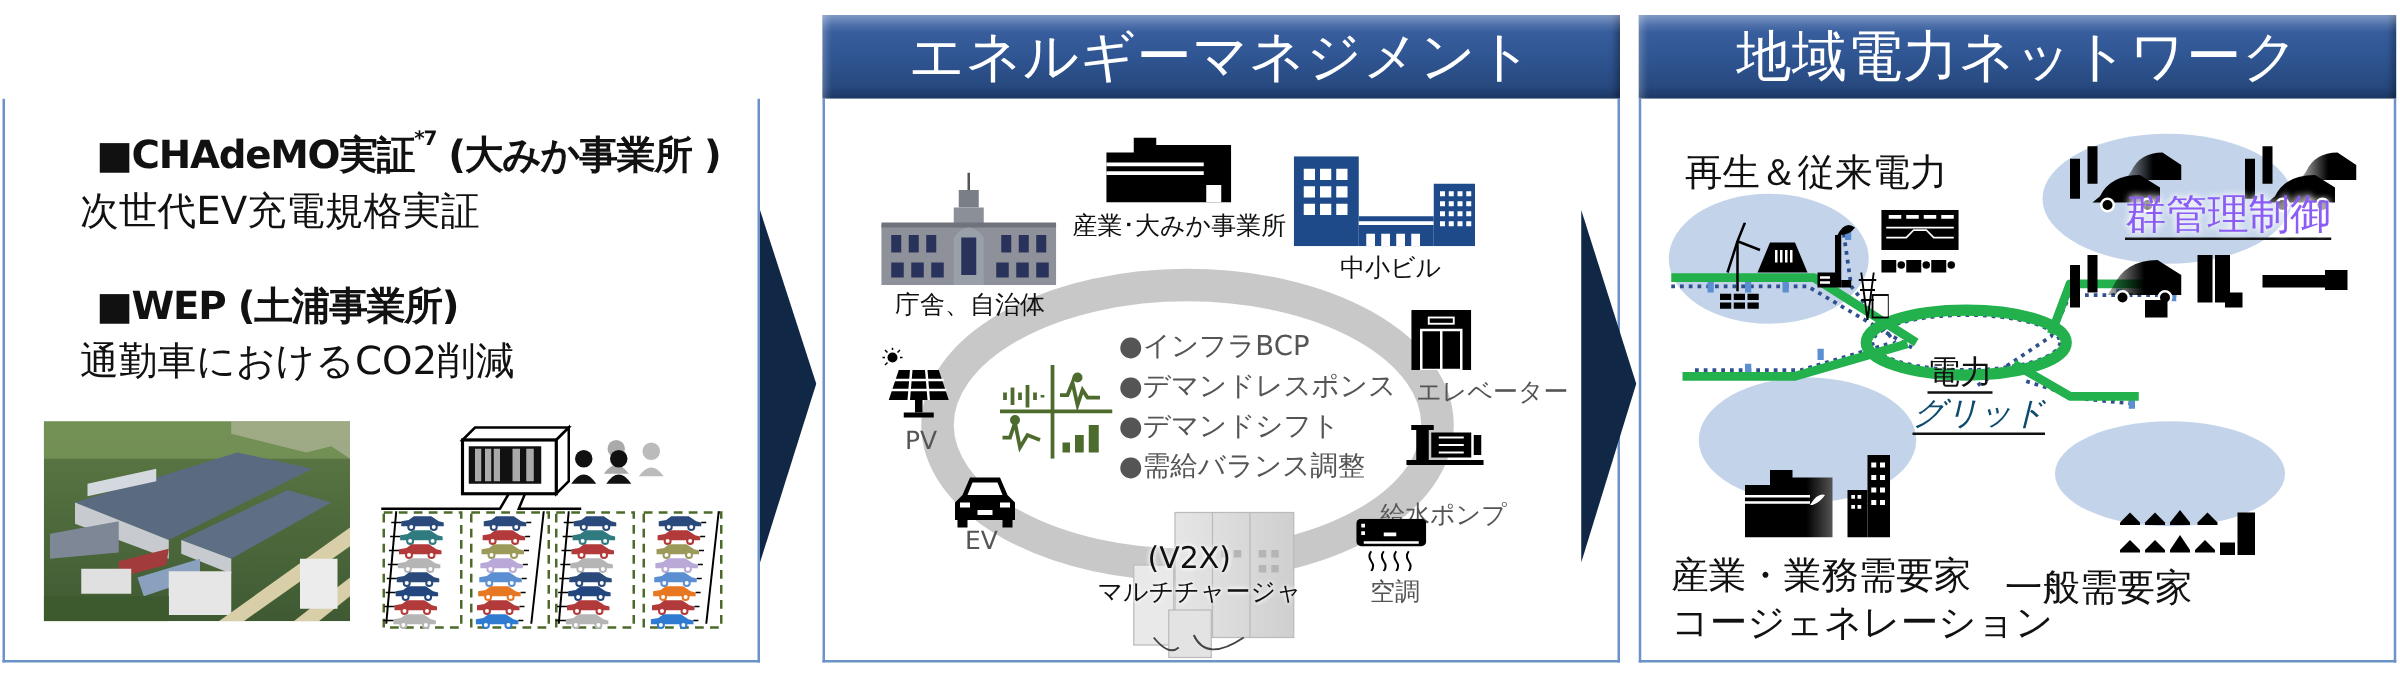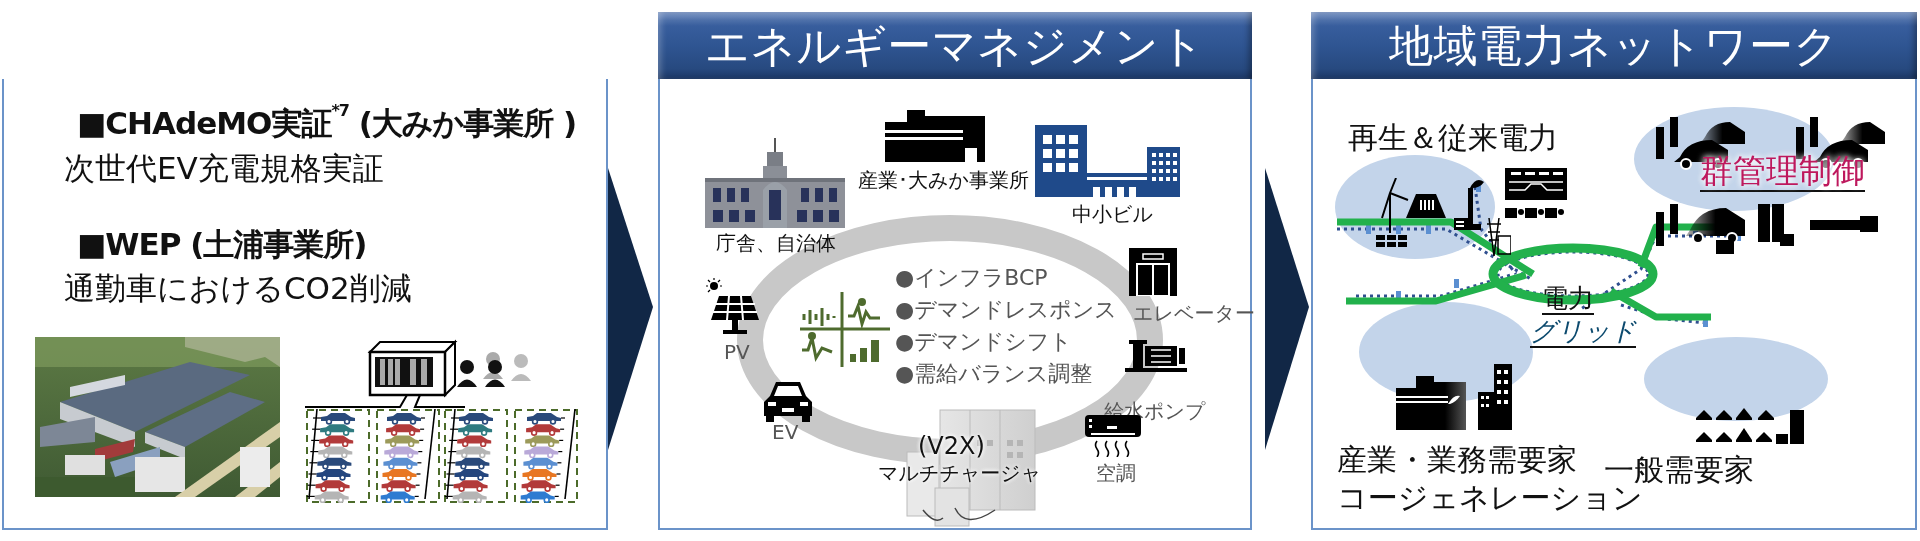--- a/index.html
+++ b/index.html
@@ -240,21 +240,21 @@
       <circle cx="233.7" cy="162.89999999999998" r="2.4" fill="#fff" stroke="#2e7bd1" stroke-width="1.6"></circle>
       <circle cx="251.7" cy="162.89999999999998" r="2.4" fill="#fff" stroke="#2e7bd1" stroke-width="1.6"></circle>
       <path d="M259.7 159.39999999999998 L263.7 159.39999999999998" stroke="#000" stroke-width="1.2"></path>
     </g>
 </svg>
 
 <svg class="arrow" style="left:606px; top:166px;" width="50" height="288">
   <polygon points="2,2 47,141 2,284" fill="#112746"></polygon>
 </svg>
 
-<div class="panel" style="left:658px; width:594px;">
+<div class="panel" style="left:658px; width:594px;padding-left:44px;">
   <div class="panel-header">
     <span>エネルギーマネジメント</span>
   </div>
   <div class="panel-body"></div>
 </div>
 
 <svg class="abs" style="left:720px; top:205px;" width="460" height="270">
   <ellipse cx="230" cy="135" rx="200" ry="112" fill="none" stroke="#c8c8c8" stroke-width="26"></ellipse>
 </svg>
 
@@ -633,18 +633,18 @@
     <path d="M0 44 L8 36 L16 44 L16 46 L0 46 Z"></path>
       <path d="M20 44 L28 36 L36 44 L36 46 L20 46 Z"></path>
     <path d="M40 44 L48 32 L56 44 L56 46 L40 46 Z"></path>
       <path d="M60 44 L68 36 L76 44 L76 46 L60 46 Z"></path>
     <rect x="80" y="38" width="12" height="10"></rect>
       <rect x="94" y="14" width="14" height="34"></rect>
   </g>
 </svg>
 
 <div class="lbl p3-big" style="left:1348px; top:118px;">再生＆従来電力</div>
-<div class="lbl" style="left:1700px; top:152px; font-size:33px; color:#be185d; border-bottom:2px solid #111; line-height:38px; text-shadow:0 0 6px #fff,0 0 6px #fff;text-align:center;">群管理制御</div>
+<div class="lbl" style="left:1700px; top:152px; font-size:33px; color:#8b5cf6; border-bottom:2px solid #111; line-height:38px; text-shadow:0 0 6px #fff,0 0 6px #fff;text-align:center;">群管理制御</div>
 <div class="lbl" style="left:1542px; top:283px; font-size:26px; color:#111; border-bottom:2px solid #111; line-height:30px;">電力</div>
 <div class="lbl" style="left:1530px; top:316px; font-size:26px; color:#0c4a6e; border-bottom:2px solid #111; line-height:30px;font-style:italic;">グリッド</div>
 <div class="lbl p3-big" style="left:1337px; top:440px;">産業・業務需要家</div>
 <div class="lbl p3-big" style="left:1337px; top:478px;">コージェネレーション</div>
 <div class="lbl p3-big" style="left:1604px; top:450px;">一般需要家</div>
 
 </body></html>

